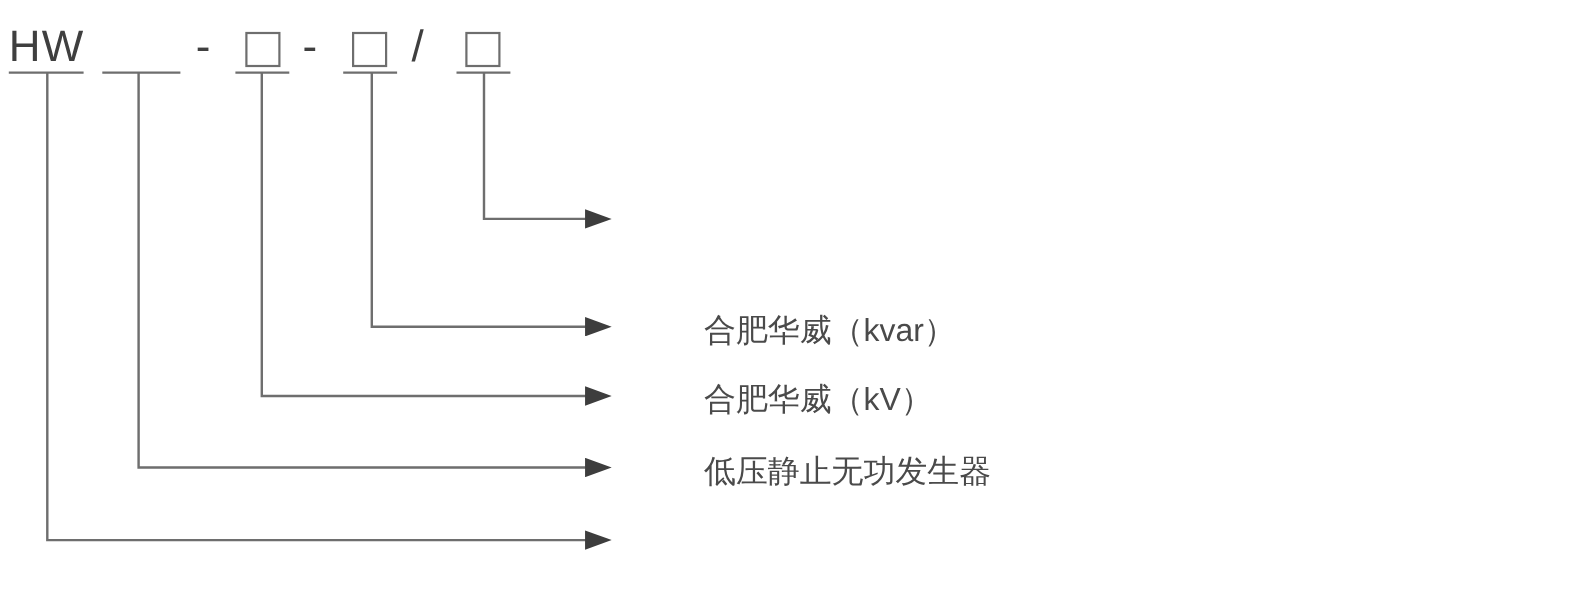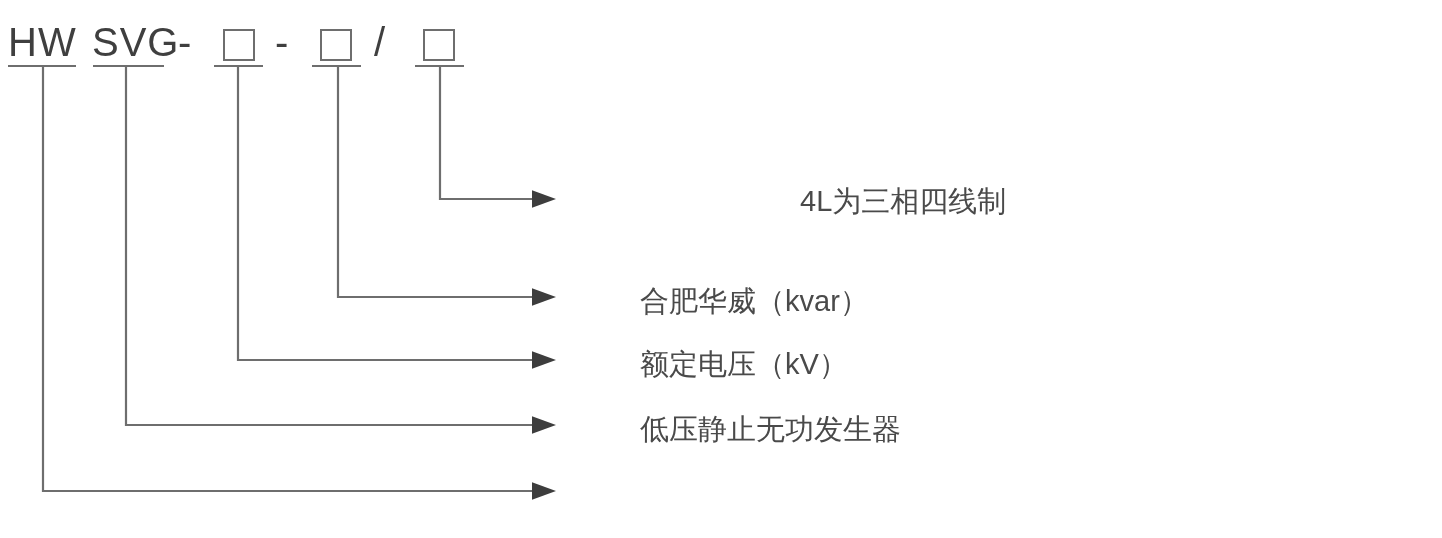--- a/index.html
+++ b/index.html
@@ -48,21 +48,20 @@
   }
   .label .sub{display:block;padding-left:160px;}
 </style>
 </head>
 <body>
 
 <div id="stage">
 
   <div class="model-token" style="left:8px;top:22px;">HW</div>
 
-  <div class="model-token" style="left:92px;top:22px;">SVG</div>
 
   <div class="sep" style="left:178px;top:22px;">-</div>
 
   <div class="box-glyph" style="left:223px;top:29px;"></div>
 
   <div class="sep" style="left:275px;top:22px;">-</div>
 
   <div class="box-glyph" style="left:320px;top:29px;"></div>
 
   <div class="sep" style="left:374px;top:22px;">/</div>
@@ -88,23 +87,22 @@
     <g stroke="#6e6e6e" stroke-width="2.2" fill="none" stroke-linecap="butt" stroke-linejoin="miter" shape-rendering="geometricPrecision">
       <path d="M440,66 L440,199 L533,199" marker-end="url(#arrowhead)"></path>
       <path d="M338,66 L338,297 L533,297" marker-end="url(#arrowhead)"></path>
       <path d="M238,66 L238,360 L533,360" marker-end="url(#arrowhead)"></path>
       <path d="M126,66 L126,425 L533,425" marker-end="url(#arrowhead)"></path>
       <path d="M43,66 L43,491 L533,491" marker-end="url(#arrowhead)"></path>
     </g>
   </svg>
 
   <div class="label" style="left:640px;top:181px;">
-    <span class="sub">4L为三相四线制</span>
   </div>
 
   <div class="label" style="left:640px;top:281px;">合肥华威（kvar）</div>
 
-  <div class="label" style="left:640px;top:344px;">额定电压（kV）</div>
+  <div class="label" style="left:640px;top:344px;">合肥华威（kV）</div>
 
   <div class="label" style="left:640px;top:409px;">低压静止无功发生器</div>
 
 
 </div>
 
 </body></html>

